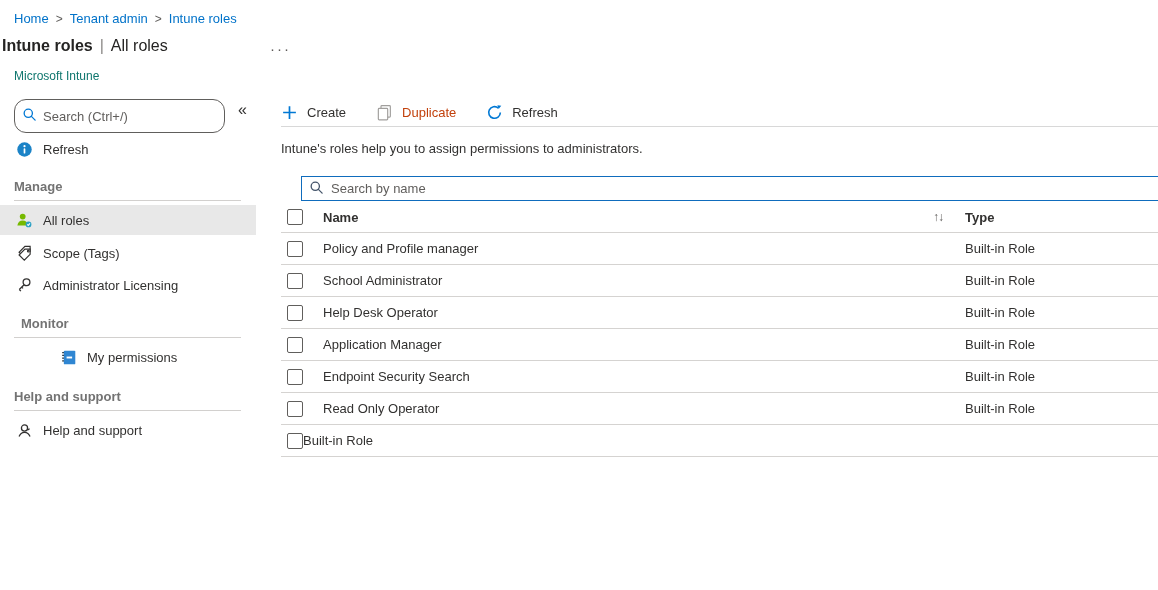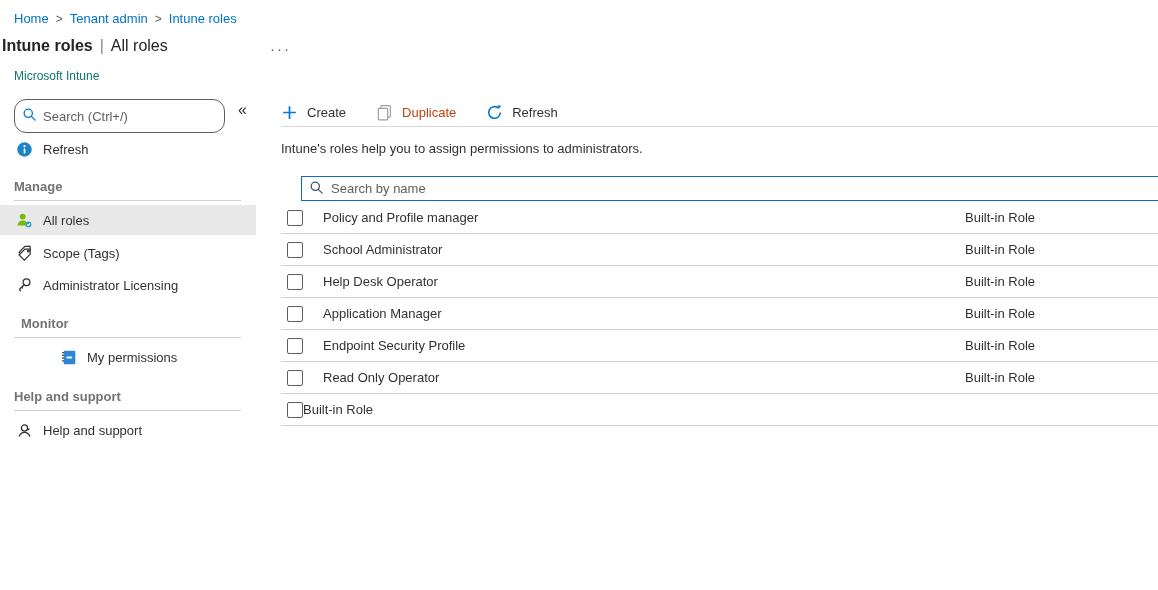--- a/index.html
+++ b/index.html
@@ -212,20 +212,26 @@
   <span class="icon">
     <svg width="15" height="15" viewBox="0 0 16 16">
         <circle cx="6.7" cy="6.7" r="4.4" fill="none" stroke="#44546a" stroke-width="1.4"></circle>
         <line x1="10" y1="10" x2="14" y2="14" stroke="#44546a" stroke-width="1.4" stroke-linecap="round"></line>
       </svg>
   </span>
   <input placeholder="Search by name" style="">
 </div>
 
 <div class="table">
+  <div class="t-row t-head">
+    <div class="cb"></div>
+    <div class="col-name">Name</div>
+    <div class="sort-ic">↑↓</div>
+    <div class="col-type">Type</div>
+  </div>
 
   <div class="t-row">
     <div class="cb"></div>
     <div class="col-name">Policy and Profile manager</div>
     <div class="col-type">Built-in Role</div>
   </div>
   <div class="t-row">
     <div class="cb"></div>
     <div class="col-name">School Administrator</div>
     <div class="col-type">Built-in Role</div>
@@ -235,21 +241,21 @@
     <div class="col-name">Help Desk Operator</div>
     <div class="col-type">Built-in Role</div>
   </div>
   <div class="t-row">
     <div class="cb"></div>
     <div class="col-name">Application Manager</div>
     <div class="col-type">Built-in Role</div>
   </div>
   <div class="t-row">
     <div class="cb"></div>
-    <div class="col-name">Endpoint Security Profile</div>
+    <div class="col-name">Endpoint Security Search</div>
     <div class="col-type">Built-in Role</div>
   </div>
   <div class="t-row">
     <div class="cb"></div>
     <div class="col-name">Read Only Operator</div>
     <div class="col-type">Built-in Role</div>
   </div>
   <div class="t-row">
     <div class="cb"></div>
     <div class="col-type">Built-in Role</div>

